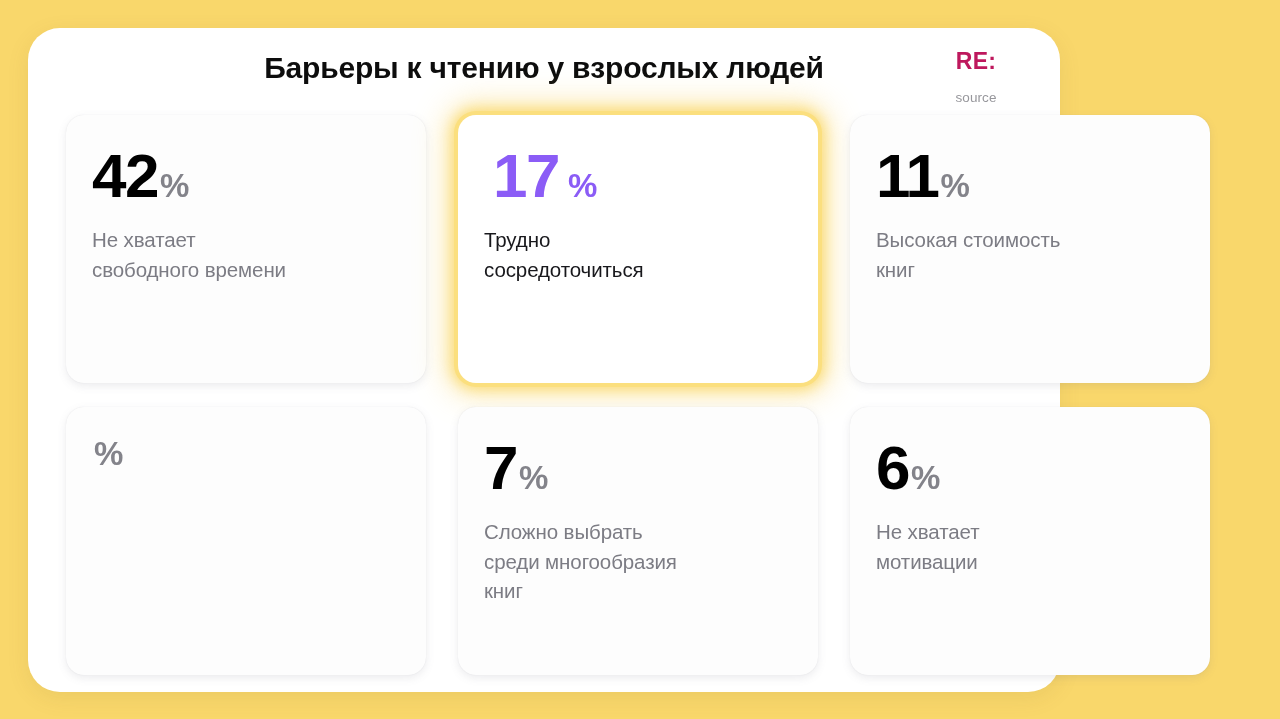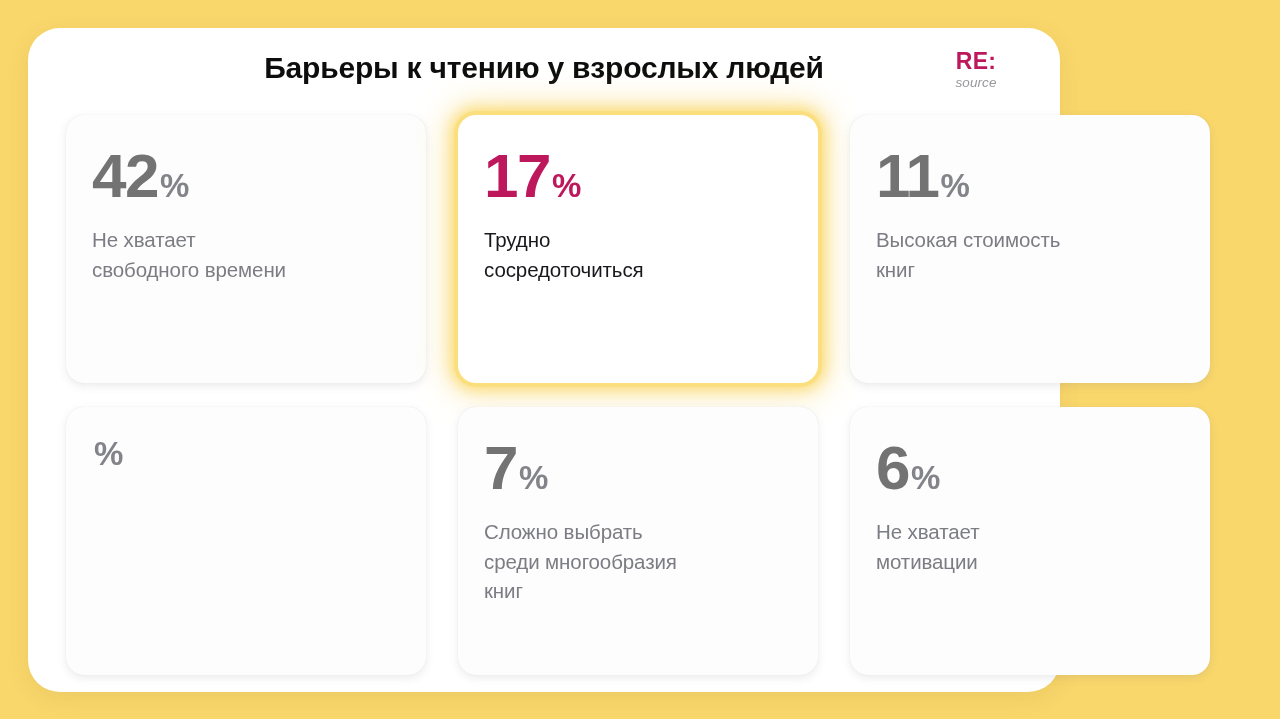--- a/index.html
+++ b/index.html
@@ -61,23 +61,22 @@
     display: block;
     font-size: 23px;
     font-weight: bold;
     color: #be185d;
     letter-spacing: 0.3px;
   }
   .logo-sub {
     display: block;
     font-size: 13.5px;
     color: #97979c;
-    margin-top: 3px;
+    margin-top: 18px;
     letter-spacing: 0.1px;
-    font-style: italic;
   }
 
   
   .grid {
     position: absolute;
     left: 38px;
     top: 87px;
     width: 1148px;
     display: grid;
     grid-template-columns: repeat(3, 360px);
@@ -104,33 +103,33 @@
 
   .stat {
     display: flex;
     align-items: baseline;
     line-height: 1;
     margin-bottom: 18px;
   }
   .stat-value {
     font-size: 62px;
     font-weight: bold;
-    color: #737373;
+    color: #000000;
     letter-spacing: -1.5px;
   }
   .stat-unit {
     font-size: 33px;
     font-weight: bold;
     color: #83838a;
     margin-left: 2px;
     letter-spacing: -0.5px;
   }
 
   .card.highlight .stat-value,
-  .card.highlight .stat-unit { color: #be185d; }
+  .card.highlight .stat-unit { color: #8b5cf6; margin-left: 9px; }
 
   .card-label {
     font-size: 20.5px;
     line-height: 1.44;
     color: #7c7c84;
     letter-spacing: -0.1px;
     white-space: pre-line;
   }
   .card.highlight .card-label { color: #18181c; }
 </style>

